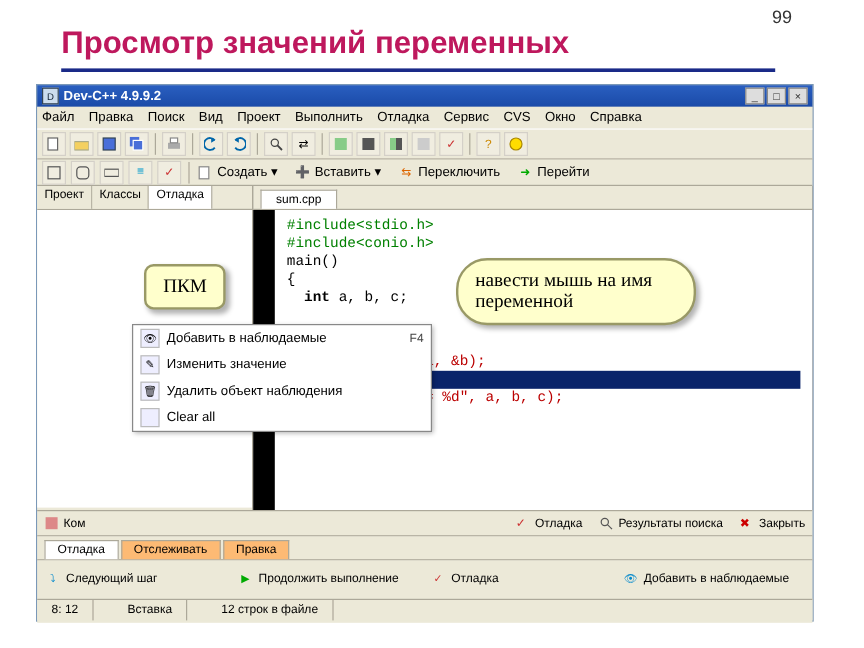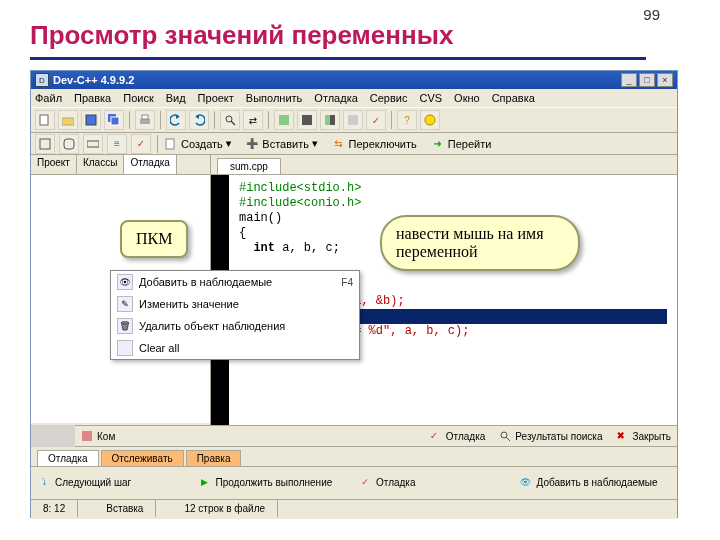--- a/index.html
+++ b/index.html
@@ -1,17 +1,17 @@
 <!DOCTYPE html>
 <html><head>
 <meta charset="utf-8">
 <style>
   * { box-sizing: border-box; margin: 0; padding: 0; }
   body { font-family: "Segoe UI", Tahoma, sans-serif; background: #fff; width: 720px; height: 540px; overflow: hidden; position: relative; }
-  .slide { width: 666px; height: 540px; position: relative; }
+  .slide { width: 666px; height: 540px; position: relative; padding-left: 21px; }
   .page-num { position: absolute; top: 6px; right: 6px; font-size: 15px; color: #333; }
   .slide-title { font-size: 26px; font-weight: bold; color: #be185d; padding: 20px 0 4px 30px; }
   .title-rule { height: 3px; background: #1a2a88; margin: 2px 20px 8px 30px; }
   .ide-window { position: absolute; left: 30px; top: 70px; width: 648px; height: 448px; border: 1px solid #7a98b8; background: #d6d3ce; font-size: 11px; }
   .titlebar { height: 18px; background: linear-gradient(#2a5fc0,#1a4aa8); color: #fff; display: flex; align-items: center; padding: 0 4px; gap: 4px; }
   .titlebar .logo { width: 14px; height: 14px; background: #cde; border: 1px solid #345; font-size: 8px; display: flex; align-items: center; justify-content: center; color: #123; }
   .titlebar .title-text { flex: 1; font-size: 11px; font-weight: bold; }
   .winbtns { display: flex; gap: 2px; }
   .winbtn { width: 16px; height: 14px; background: #ddd; border: 1px solid #888; font-size: 9px; text-align: center; line-height: 12px; color: #333; }
   .menubar { height: 18px; background: #ece9d8; display: flex; align-items: center; padding: 0 4px; gap: 12px; font-size: 11px; }
@@ -35,21 +35,21 @@
   .code-line.green { color: #008000; }
   .code-line .kw { color: #000; font-weight: bold; }
   .code-line.hl { background: #0a246a; color: #fff; }
   .callout { position: absolute; background: #ffffcc; border: 2px solid #999966; border-radius: 8px; box-shadow: 3px 3px 4px rgba(0,0,0,.3); padding: 8px 14px; font-size: 16px; font-family: "Times New Roman", serif; }
   .callout.c1 { left: 120px; top: 220px; }
   .callout.c2 { left: 380px; top: 215px; width: 200px; border-radius: 26px; }
   .ctxmenu { position: absolute; left: 110px; top: 270px; width: 250px; background: #fff; border: 1px solid #888; box-shadow: 2px 2px 4px rgba(0,0,0,.3); font-size: 11px; }
   .ctxitem { display: flex; align-items: center; height: 22px; padding: 0 6px; gap: 6px; }
   .ctxicon { width: 16px; height: 16px; border: 1px solid #bbb; background: #eef; display: flex; align-items: center; justify-content: center; font-size: 9px; }
   .ctxshort { margin-left: auto; font-size: 10px; color: #444; }
-  .bottom-tabs { height: 22px; background: #ece9d8; display: flex; align-items: center; padding: 0 6px; gap: 14px; font-size: 10px; border-top: 1px solid #aca899; border-bottom: 1px solid #aca899; margin-left: 44px; }
+  .bottom-tabs { height: 22px; background: #ece9d8; display: flex; align-items: center; padding: 0 6px; gap: 14px; font-size: 10px; border-top: 1px solid #aca899; border-bottom: 1px solid #aca899; }
   .bottom-tabs .bt { display: flex; align-items: center; gap: 4px; }
   .bticon { width: 12px; height: 12px; display: inline-block; }
   .debug-tabs { height: 20px; background: #ece9d8; display: flex; align-items: end; padding-left: 6px; font-size: 10px; border-bottom: 1px solid #aca899; }
   .debug-tab { padding: 2px 10px; background: #fdba74; border: 1px solid #aca899; border-bottom: none; margin-right: 2px; }
   .debug-tab.active { background: #fff; }
   .debug-body { height: 52px; background: #ece9d8; display: grid; grid-template-columns: 1fr 1fr 1fr 1fr; grid-auto-rows: 22px; padding: 4px 6px; gap: 2px 8px; font-size: 10px; }
   .db-item { display: flex; align-items: center; gap: 4px; }
   .db-icon { width: 14px; height: 12px; display: inline-flex; align-items: center; justify-content: center; font-size: 9px; }
   .statusbar { position: absolute; bottom: 0; left: 0; right: 0; height: 18px; background: #ece9d8; border-top: 1px solid #aca899; display: flex; align-items: center; font-size: 10px; gap: 16px; }
   .statusbar .cell { padding: 0 12px; border-right: 1px solid #aca899; height: 100%; display: flex; align-items: center; }

